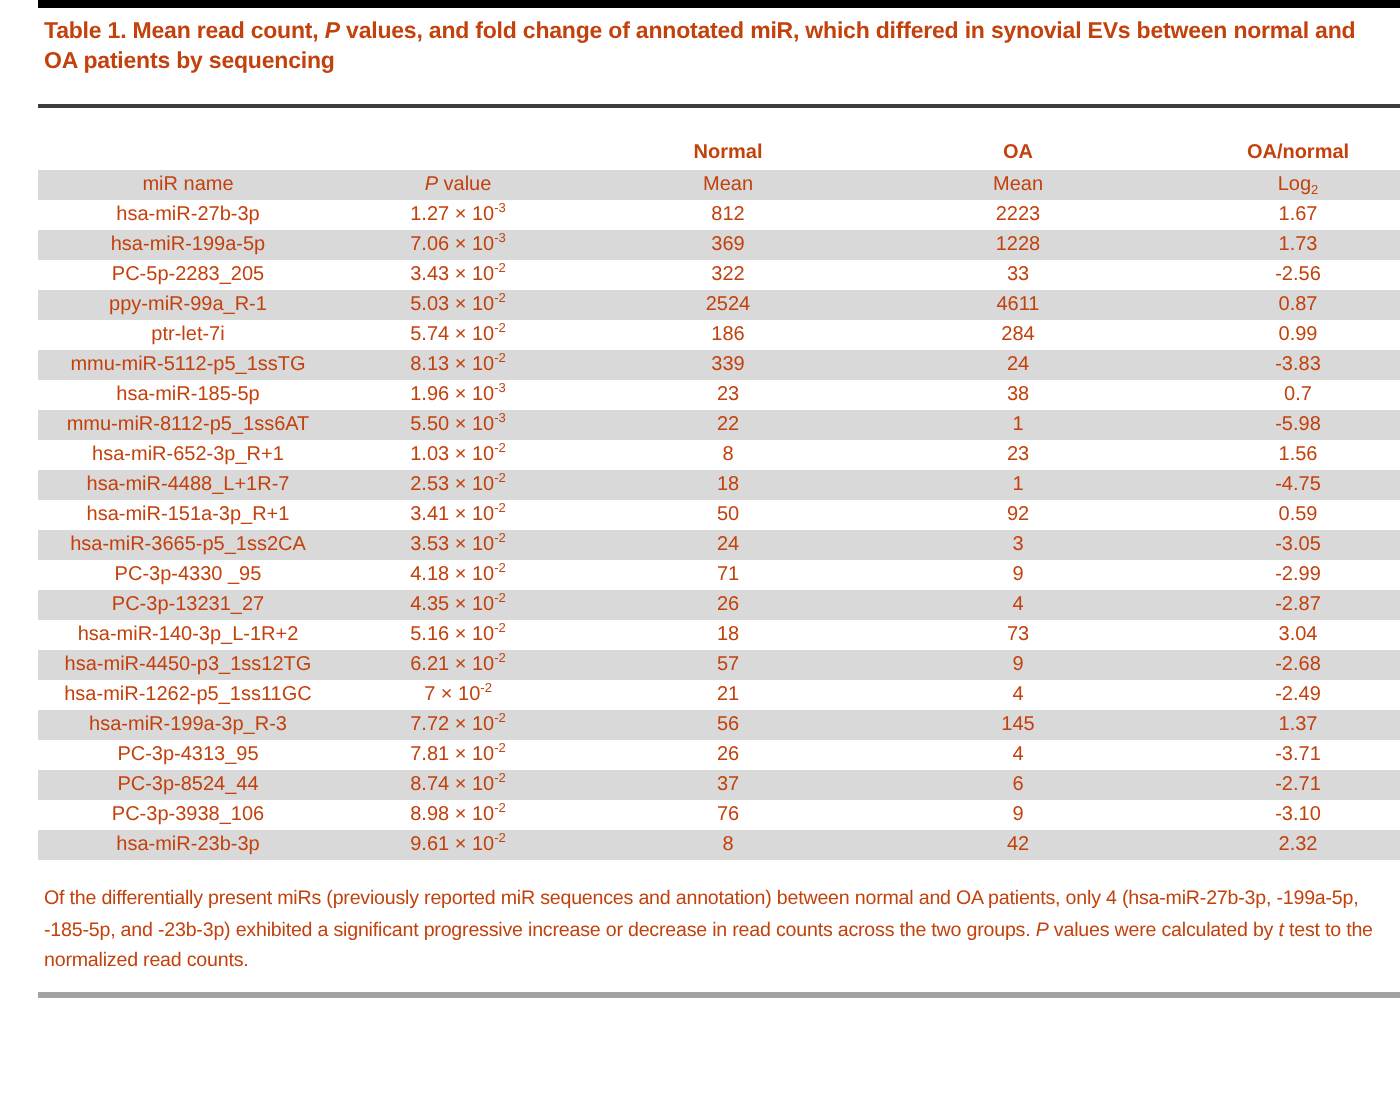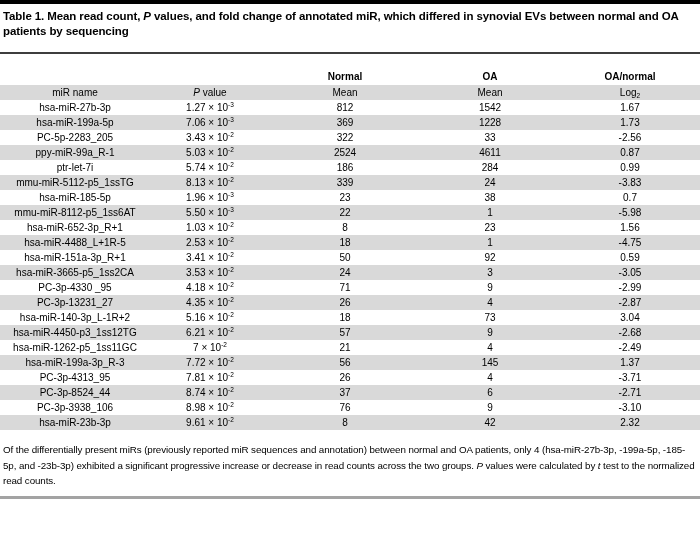--- a/index.html
+++ b/index.html
@@ -22,21 +22,21 @@
   .left { text-align:left; padding-left:3px; }
   sup { font-size:6.5px; line-height:0; vertical-align:4px; letter-spacing:0; }
   sub { font-size:6.5px; line-height:0; vertical-align:-2px; }
   .ital { font-style:italic; }
   .footnote { font-size:9.8px; line-height:15.5px; padding:12px 2px 0 3px; letter-spacing:-0.1px; }
   .rule-gray { height:3px; background:var(--c-bottomrule,#a3a3a3); margin-top:7px; }
 </style>
 </head>
 <body>
 
-<div class="page" style="--c-topbar: #000000; --c-titlerule: #3d3d3d; --c-shade: #d9d9d9; --c-bottomrule: #a3a3a3; color: #000000;">
+<div class="page" style="--c-topbar: #000000; --c-titlerule: #3d3d3d; --c-shade: #d9d9d9; --c-bottomrule: #a3a3a3; color: #c2410c; padding-left: 19px;">
 
   <div class="topbar"></div>
 
   <div class="title">
     <span>Table 1. Mean read count, </span><span class="ital">P</span><span> values, and fold change of annotated miR, which differed in synovial EVs between normal and OA patients by sequencing</span>
   </div>
 
   <div class="rule-dark"></div>
 
   <table class="data-table">
@@ -61,21 +61,21 @@
         <th>Mean</th>
         <th>Mean</th>
         <th><span>Log</span><sub>2</sub></th>
       </tr>
     </thead>
     <tbody>
         <tr>
           <td class="left">hsa-miR-27b-3p</td>
           <td>1.27 × 10<sup>-3</sup></td>
           <td>812</td>
-          <td>1542</td>
+          <td>2223</td>
           <td>1.67</td>
         </tr>
         <tr class="shade">
           <td class="left">hsa-miR-199a-5p</td>
           <td>7.06 × 10<sup>-3</sup></td>
           <td>369</td>
           <td>1228</td>
           <td>1.73</td>
         </tr>
         <tr>
@@ -121,21 +121,21 @@
           <td>-5.98</td>
         </tr>
         <tr>
           <td class="left">hsa-miR-652-3p_R+1</td>
           <td>1.03 × 10<sup>-2</sup></td>
           <td>8</td>
           <td>23</td>
           <td>1.56</td>
         </tr>
         <tr class="shade">
-          <td class="left">hsa-miR-4488_L+1R-5</td>
+          <td class="left">hsa-miR-4488_L+1R-7</td>
           <td>2.53 × 10<sup>-2</sup></td>
           <td>18</td>
           <td>1</td>
           <td>-4.75</td>
         </tr>
         <tr>
           <td class="left">hsa-miR-151a-3p_R+1</td>
           <td>3.41 × 10<sup>-2</sup></td>
           <td>50</td>
           <td>92</td>

